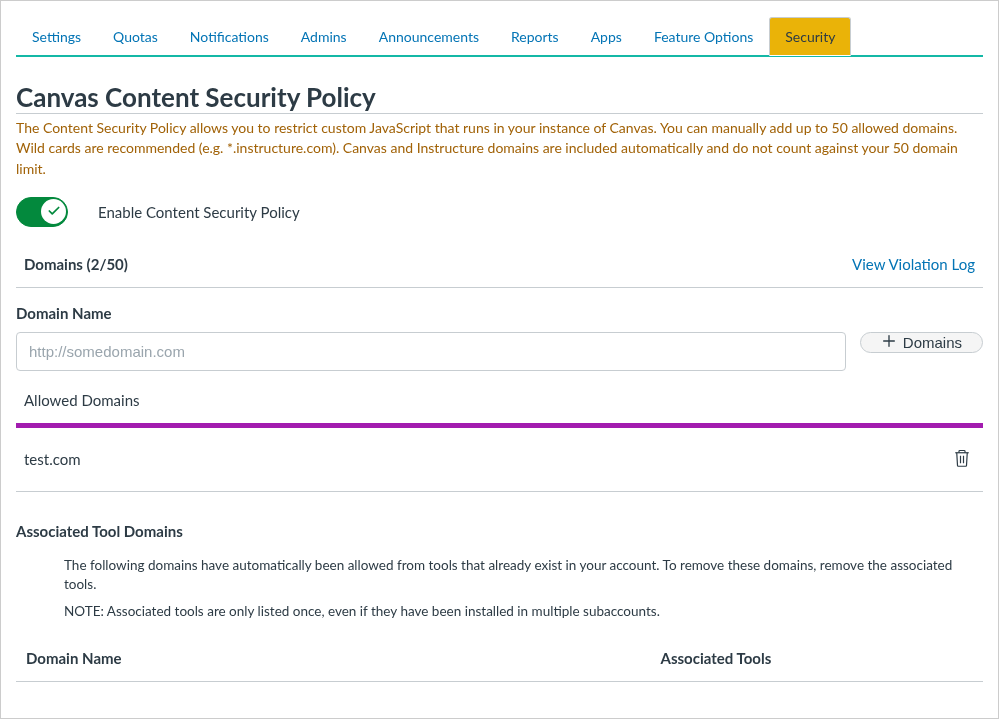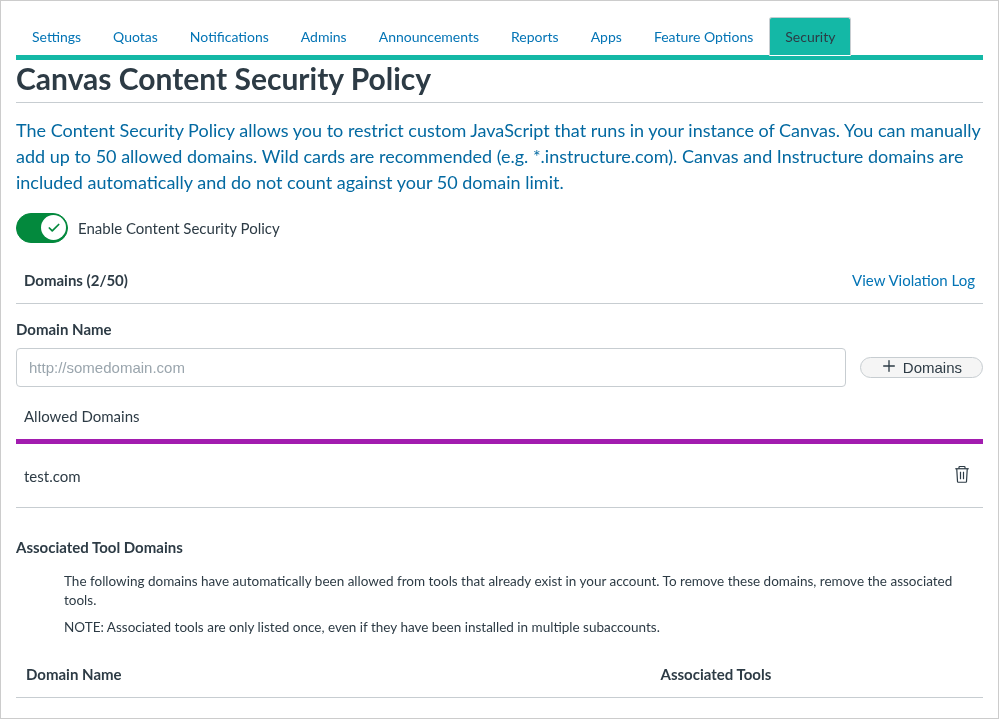--- a/index.html
+++ b/index.html
@@ -8,58 +8,58 @@
       background: #fff;
       color: #2D3B45;
       width: 999px;
       height: 719px;
       border: 1px solid #ccc;
       overflow: hidden;
     }
     .outer { padding: 15px 15px 0 15px; }
     .tabs {
       display: flex;
-      border-bottom: 5px solid #14b8a6;
+      border-bottom: 2px solid #14b8a6;
+      margin-bottom: 24px;
       font-size: 14px;
     }
     .tab {
       padding: 10px 15px 10px 15px;
       color: #0374B5;
       cursor: pointer;
       border: 1px solid transparent;
       border-bottom: none;
       position: relative;
       top: 1px;
       background: transparent;
     }
     .tab.active {
       color: #2D3B45;
       border: 1px solid #C7CDD1;
       border-bottom: 1px solid #fff;
       border-radius: 3px 3px 0 0;
-      background: #14b8a6;
+      background: #eab308;
     }
     h1.page-title {
-      font-size: 30px;
+      font-size: 26px;
       font-weight: 700;
       color: #2D3B45;
       border-bottom: 1px solid #C7CDD1;
-      padding-bottom: 6px;
-      margin-bottom: 14px;
+      margin-bottom: 4px;
     }
     .description {
-      font-size: 18px;
+      font-size: 14px;
       line-height: 1.45;
-      color: #0369a1;
+      color: #a16207;
       margin-bottom: 18px;
     }
     .toggle-row {
       display: flex;
       align-items: center;
-      gap: 10px;
+      gap: 30px;
       margin-bottom: 28px;
     }
     .toggle {
       width: 52px;
       height: 30px;
       border-radius: 16px;
       border: 1.5px solid #03893D;
       background: #03893D;
       position: relative;
       cursor: pointer;
@@ -90,21 +90,21 @@
     .link { color: #0374B5; cursor: pointer; font-size: 15px; }
     .field-label {
       font-weight: 700;
       font-size: 15px;
       margin-bottom: 10px;
       display: block;
     }
     .input-row {
       display: flex;
       gap: 14px;
-      align-items: center;
+      align-items: flex-start;
       margin-bottom: 20px;
     }
     .domain-input {
       flex: 1;
       border: 1px solid #C7CDD1;
       border-radius: 4px;
       padding: 10px 12px;
       font-size: 15px;
       color: #2D3B45;
     }

